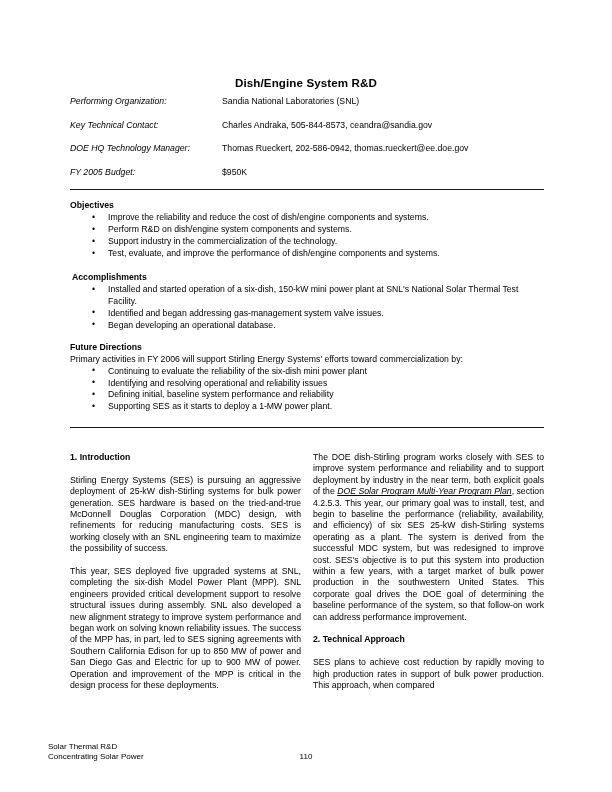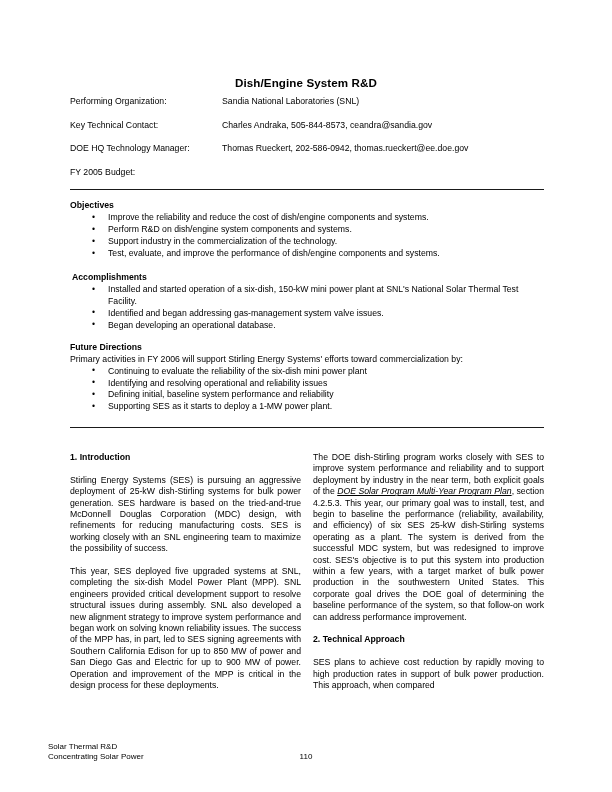--- a/index.html
+++ b/index.html
@@ -45,20 +45,21 @@
   .meta-row {
     display: flex;
     align-items: flex-start;
     margin-bottom: 12.6px;
     font-size: 8.7px;
     line-height: 11px;
   }
   .meta-label {
     width: 152px;
     flex: 0 0 152px;
+    font-style: italic;
     white-space: nowrap;
   }
   .meta-value {
     flex: 1 1 auto;
     white-space: nowrap;
   }
 
   
   .hrule {
     position: absolute;
@@ -185,20 +186,21 @@
     <div class="meta-row">
       <div class="meta-label">Key Technical Contact:</div>
       <div class="meta-value">Charles Andraka, 505-844-8573, ceandra@sandia.gov</div>
     </div>
     <div class="meta-row">
       <div class="meta-label">DOE HQ Technology Manager:</div>
       <div class="meta-value">Thomas Rueckert, 202-586-0942, thomas.rueckert@ee.doe.gov</div>
     </div>
     <div class="meta-row">
       <div class="meta-label">FY 2005 Budget:</div>
+      <div class="meta-value">$950K</div>
     </div>
   </div>
 
   <div class="hrule hrule-1"></div>
 
   <div class="section" id="objectives-section">
     <div class="section-heading">Objectives</div>
     <ul class="bullets">
       <li>Improve the reliability and reduce the cost of dish/engine components and systems.</li>
       <li>Perform R&amp;D on dish/engine system components and systems.</li>

